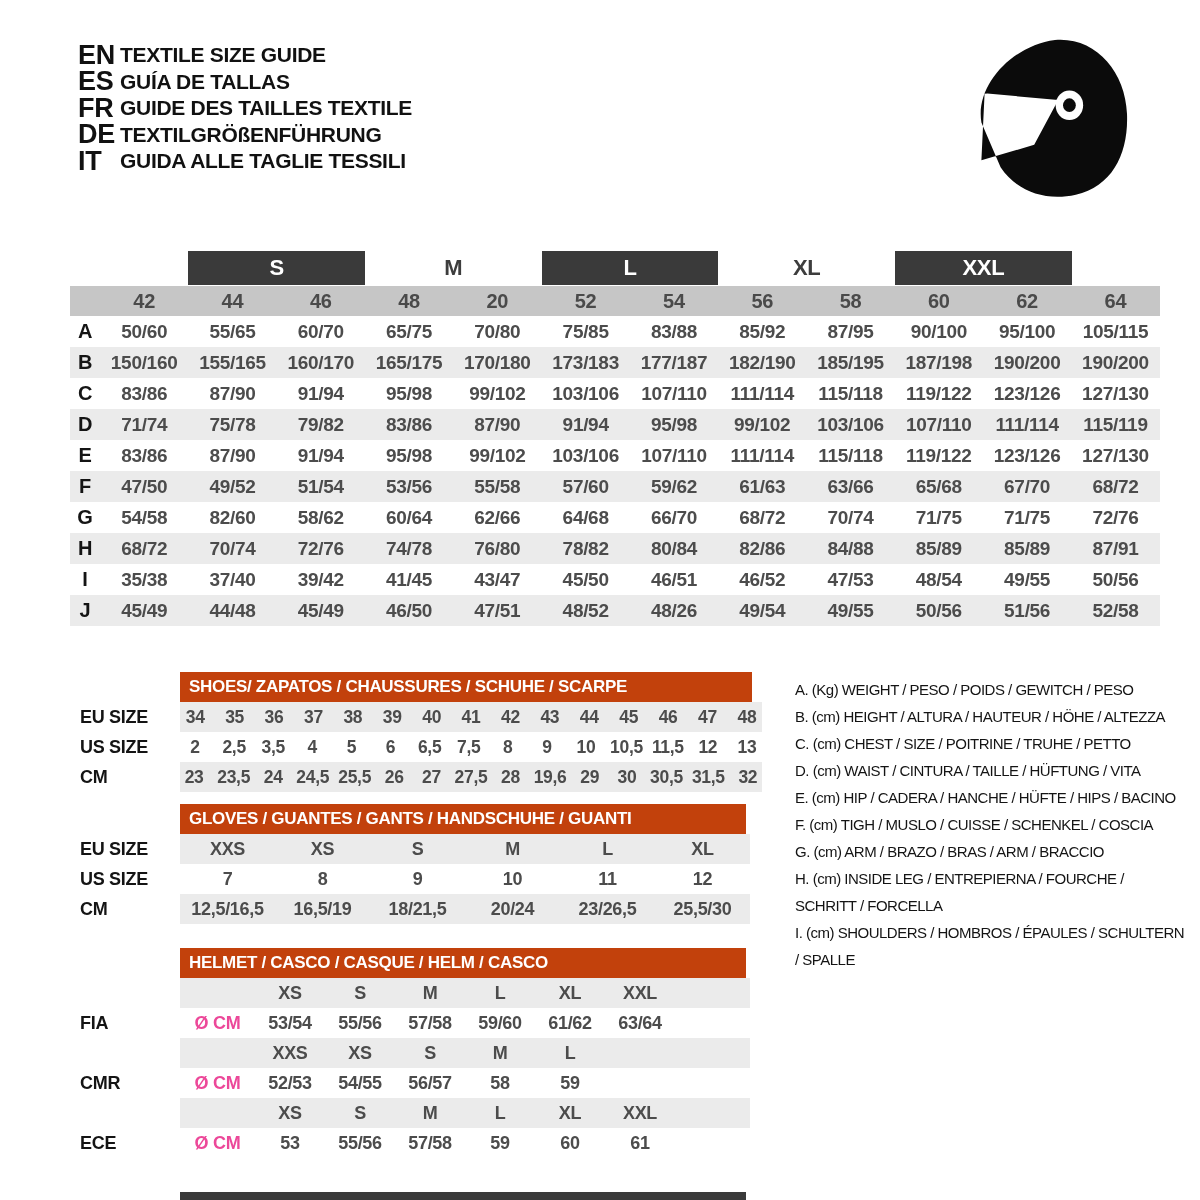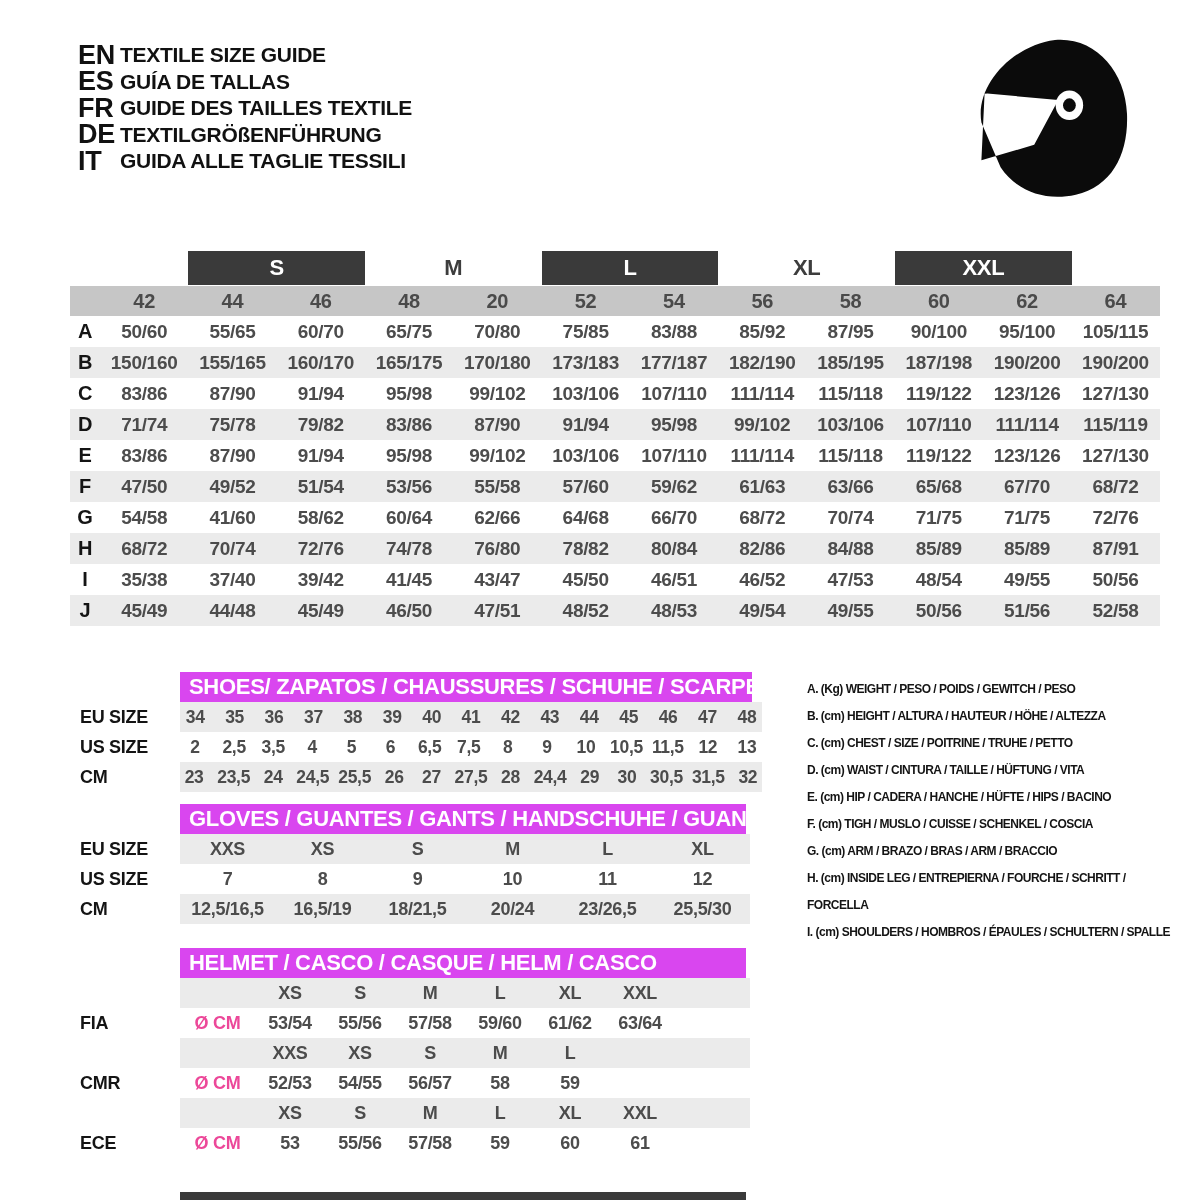--- a/index.html
+++ b/index.html
@@ -35,22 +35,22 @@
   .letter-cell { width:30px; display:flex; align-items:center; justify-content:center;
                  font-weight:bold; font-size:20px; color:#141414; }
   .val-cell { width:88.3px; display:flex; align-items:center; justify-content:center;
               font-weight:bold; font-size:19px; color:#4c4c4c; white-space:nowrap; }
 
   
   .sub-table { position:absolute; left:70px; }
   #shoes { top:672px; width:700px; }
   #gloves { top:804px; width:700px; }
   #helmet-table { top:948px; width:700px; }
-  .sub-header-bar { margin-left:110px; height:30px; background:#d946ef; color:#fff;
-                    font-weight:bold; font-size:22px; display:flex; align-items:center;
+  .sub-header-bar { margin-left:110px; height:30px; background:#c2410c; color:#fff;
+                    font-weight:bold; font-size:17px; display:flex; align-items:center;
                     padding-left:9px; white-space:nowrap; }
   #shoes .sub-header-bar { width:572px; }
   #gloves .sub-header-bar, #helmet-table .sub-header-bar { width:566px; }
   .sub-row { display:flex; height:30px; align-items:stretch; }
   .sub-label { width:110px; display:flex; align-items:center; padding-left:10px;
                font-weight:bold; font-size:18px; color:#141414;text-align:center; }
   .sub-cells { display:flex; }
   #shoes .sub-cells { width:582px;gap:9px; }
   #gloves .sub-cells { width:570px; }
   .sub-cells.gray { background:#ebebeb; }
@@ -62,22 +62,22 @@
   
   .hel-cells { display:flex; width:570px; }
   .hel-cells.gray { background:#ebebeb; }
   .hel-unit { width:75px; display:flex; align-items:center; justify-content:center;
               font-weight:bold; font-size:18px; color:#ec4899; white-space:nowrap; }
   .hel-cell { width:70px; display:flex; align-items:center; justify-content:center;
               font-weight:bold; font-size:18px; color:#4c4c4c; white-space:nowrap; }
 
   
   #legend { position:absolute; left:795px; top:676px; width:392px; }
-  .legend-line { font-weight:bold; font-size:12px; line-height:27px; color:#141414;
-                 letter-spacing:-0.5px;margin-left:12px; }
+  .legend-line { font-weight:normal; font-size:15px; line-height:27px; color:#141414;
+                 letter-spacing:-0.5px; }
 
   
   #bottom-partial-bar { position:absolute; left:180px; top:1192px; width:566px; height:8px;
                         background:#3a3a3a; }
 </style>
 </head>
 <body>
 
 <div id="page">
 
@@ -225,21 +225,21 @@
           <div class="val-cell">59/62</div>
           <div class="val-cell">61/63</div>
           <div class="val-cell">63/66</div>
           <div class="val-cell">65/68</div>
           <div class="val-cell">67/70</div>
           <div class="val-cell">68/72</div>
         </div>
         <div class="data-row">
           <div class="letter-cell">G</div>
           <div class="val-cell">54/58</div>
-          <div class="val-cell">41/60</div>
+          <div class="val-cell">82/60</div>
           <div class="val-cell">58/62</div>
           <div class="val-cell">60/64</div>
           <div class="val-cell">62/66</div>
           <div class="val-cell">64/68</div>
           <div class="val-cell">66/70</div>
           <div class="val-cell">68/72</div>
           <div class="val-cell">70/74</div>
           <div class="val-cell">71/75</div>
           <div class="val-cell">71/75</div>
           <div class="val-cell">72/76</div>
@@ -275,21 +275,21 @@
           <div class="val-cell">50/56</div>
         </div>
         <div class="data-row stripe">
           <div class="letter-cell">J</div>
           <div class="val-cell">45/49</div>
           <div class="val-cell">44/48</div>
           <div class="val-cell">45/49</div>
           <div class="val-cell">46/50</div>
           <div class="val-cell">47/51</div>
           <div class="val-cell">48/52</div>
-          <div class="val-cell">48/53</div>
+          <div class="val-cell">48/26</div>
           <div class="val-cell">49/54</div>
           <div class="val-cell">49/55</div>
           <div class="val-cell">50/56</div>
           <div class="val-cell">51/56</div>
           <div class="val-cell">52/58</div>
         </div>
       </div>
   </div>
 
   <div class="sub-table" id="shoes">
@@ -340,21 +340,21 @@
           <div class="sub-cells gray">
             <div class="sub-cell">23</div>
             <div class="sub-cell">23,5</div>
             <div class="sub-cell">24</div>
             <div class="sub-cell">24,5</div>
             <div class="sub-cell">25,5</div>
             <div class="sub-cell">26</div>
             <div class="sub-cell">27</div>
             <div class="sub-cell">27,5</div>
             <div class="sub-cell">28</div>
-            <div class="sub-cell">24,4</div>
+            <div class="sub-cell">19,6</div>
             <div class="sub-cell">29</div>
             <div class="sub-cell">30</div>
             <div class="sub-cell">30,5</div>
             <div class="sub-cell">31,5</div>
             <div class="sub-cell">32</div>
           </div>
         </div>
       </div>
   </div>
 

